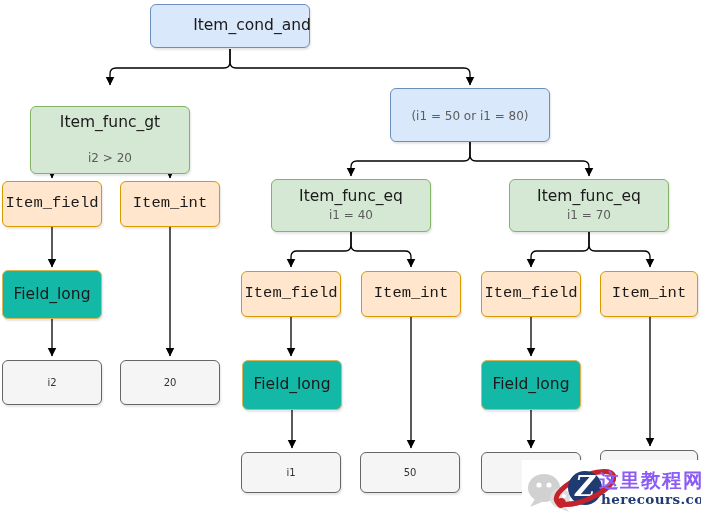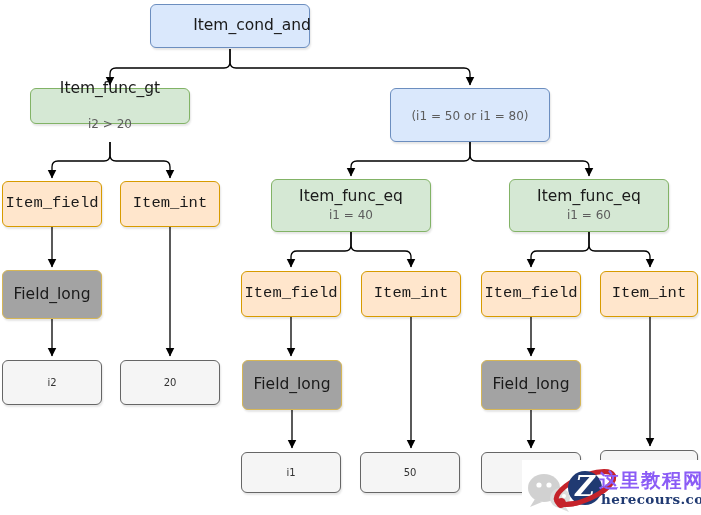--- a/index.html
+++ b/index.html
@@ -13,21 +13,21 @@
     border:1.3px solid #666; border-radius:6px;
     display:flex; flex-direction:column; justify-content:center; align-items:center;
     box-shadow:1px 2px 2px rgba(0,0,0,0.10);
     text-align:center;
   }
   .node .lbl { font-size:15.5px; color:#1a1a1a; line-height:1.15; white-space:nowrap; }
   .node .sub { font-size:12px; color:#5c5c5c; line-height:1.2; margin-top:2px; white-space:nowrap; }
   .blue   { background:#dae8fc; border-color:#6c8ebf; }
   .green  { background:#d5e8d4; border-color:#82b366; }
   .orange { background:#ffe6cc; border-color:#d79b00;font-family:Liberation Mono, monospace; }
-  .yellow { background:#a3a3a3; border-color:#d6b656; }
+  .yellow { background:#14b8a6; border-color:#d6b656; }
   .gray   { background:#f5f5f5; border-color:#666666; }
   .gray .lbl { font-size:10px; color:#333; }
 
   
   .wm-bg { position:absolute; left:522px; top:460px; width:179px; height:55px; background:#ffffff; }
   .wm-svg { position:absolute; left:515px; top:448px; pointer-events:none; }
   .wm-name {
     position:absolute; left:599px; top:467px; width:100px;
     font-size:19.5px; font-weight:bold; color:#8b5cf6; letter-spacing:1.5px; white-space:nowrap;
   }
@@ -68,41 +68,41 @@
       <path d="M531,317 L531,356" marker-end="url(#arr)"></path>
       <path d="M650,317 L650,446" marker-end="url(#arr)"></path>
       <path d="M531,410 L531,448" marker-end="url(#arr)"></path>
     </g>
   </svg>
 
   <div class="node blue" style="left:150px;top:4px;width:160px;height:44px;padding-left:44px;">
       <span class="lbl">Item_cond_and</span>
     </div>
 
-  <div class="node green" style="left:30px;top:88px;width:160px;height:36px;gap:17px;">
+  <div class="node green" style="left:30px;top:106px;width:160px;height:68px;gap:17px;">
       <span class="lbl">Item_func_gt</span>
       <span class="sub">i2 &gt; 20</span>
     </div>
   <div class="node blue" style="left:390px;top:88px;width:160px;height:54px;">
       <span class="sub">(i1 = 50 or i1 = 80)</span>
     </div>
 
   <div class="node orange" style="left:2px;top:181px;width:100px;height:46px;">
       <span class="lbl">Item_field</span>
     </div>
   <div class="node orange" style="left:120px;top:181px;width:100px;height:46px;">
       <span class="lbl">Item_int</span>
     </div>
   <div class="node green" style="left:271px;top:179px;width:160px;height:53px;">
       <span class="lbl">Item_func_eq</span>
       <span class="sub">i1 = 40</span>
     </div>
   <div class="node green" style="left:509px;top:179px;width:160px;height:53px;">
       <span class="lbl">Item_func_eq</span>
-      <span class="sub">i1 = 60</span>
+      <span class="sub">i1 = 70</span>
     </div>
 
   <div class="node yellow" style="left:2px;top:270px;width:100px;height:49px;">
       <span class="lbl">Field_long</span>
     </div>
   <div class="node orange" style="left:241px;top:271px;width:100px;height:46px;">
       <span class="lbl">Item_field</span>
     </div>
   <div class="node orange" style="left:361px;top:271px;width:100px;height:46px;">
       <span class="lbl">Item_int</span>

